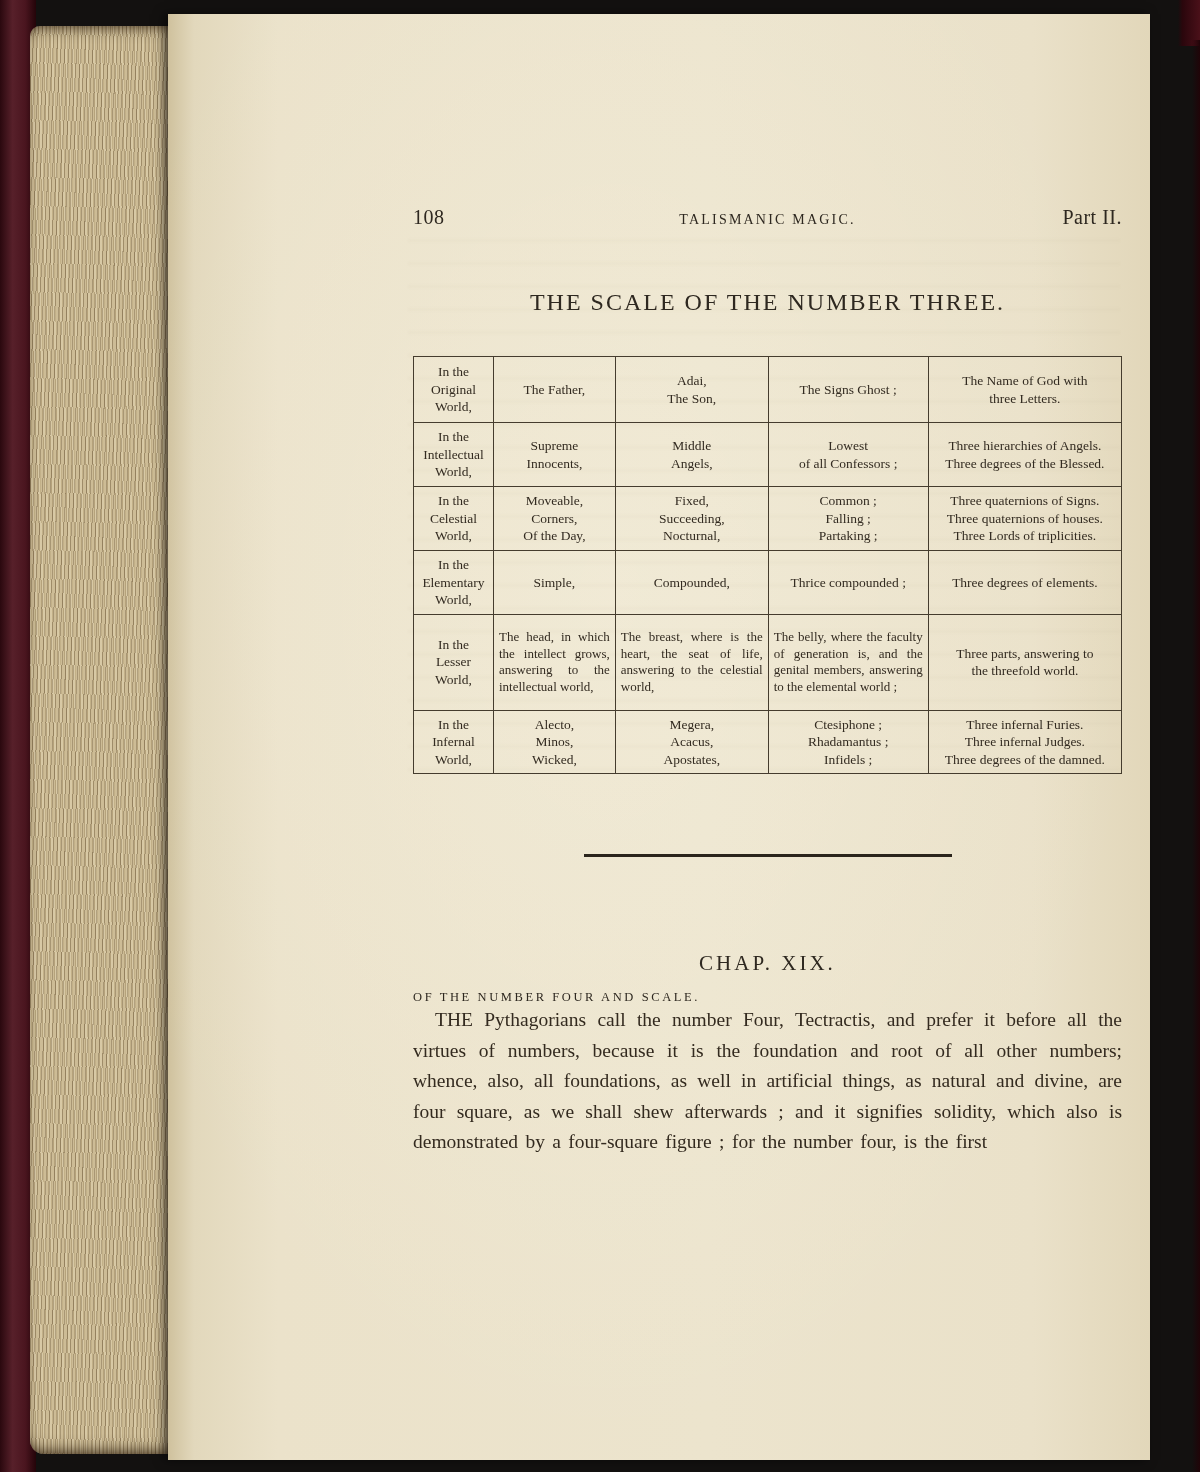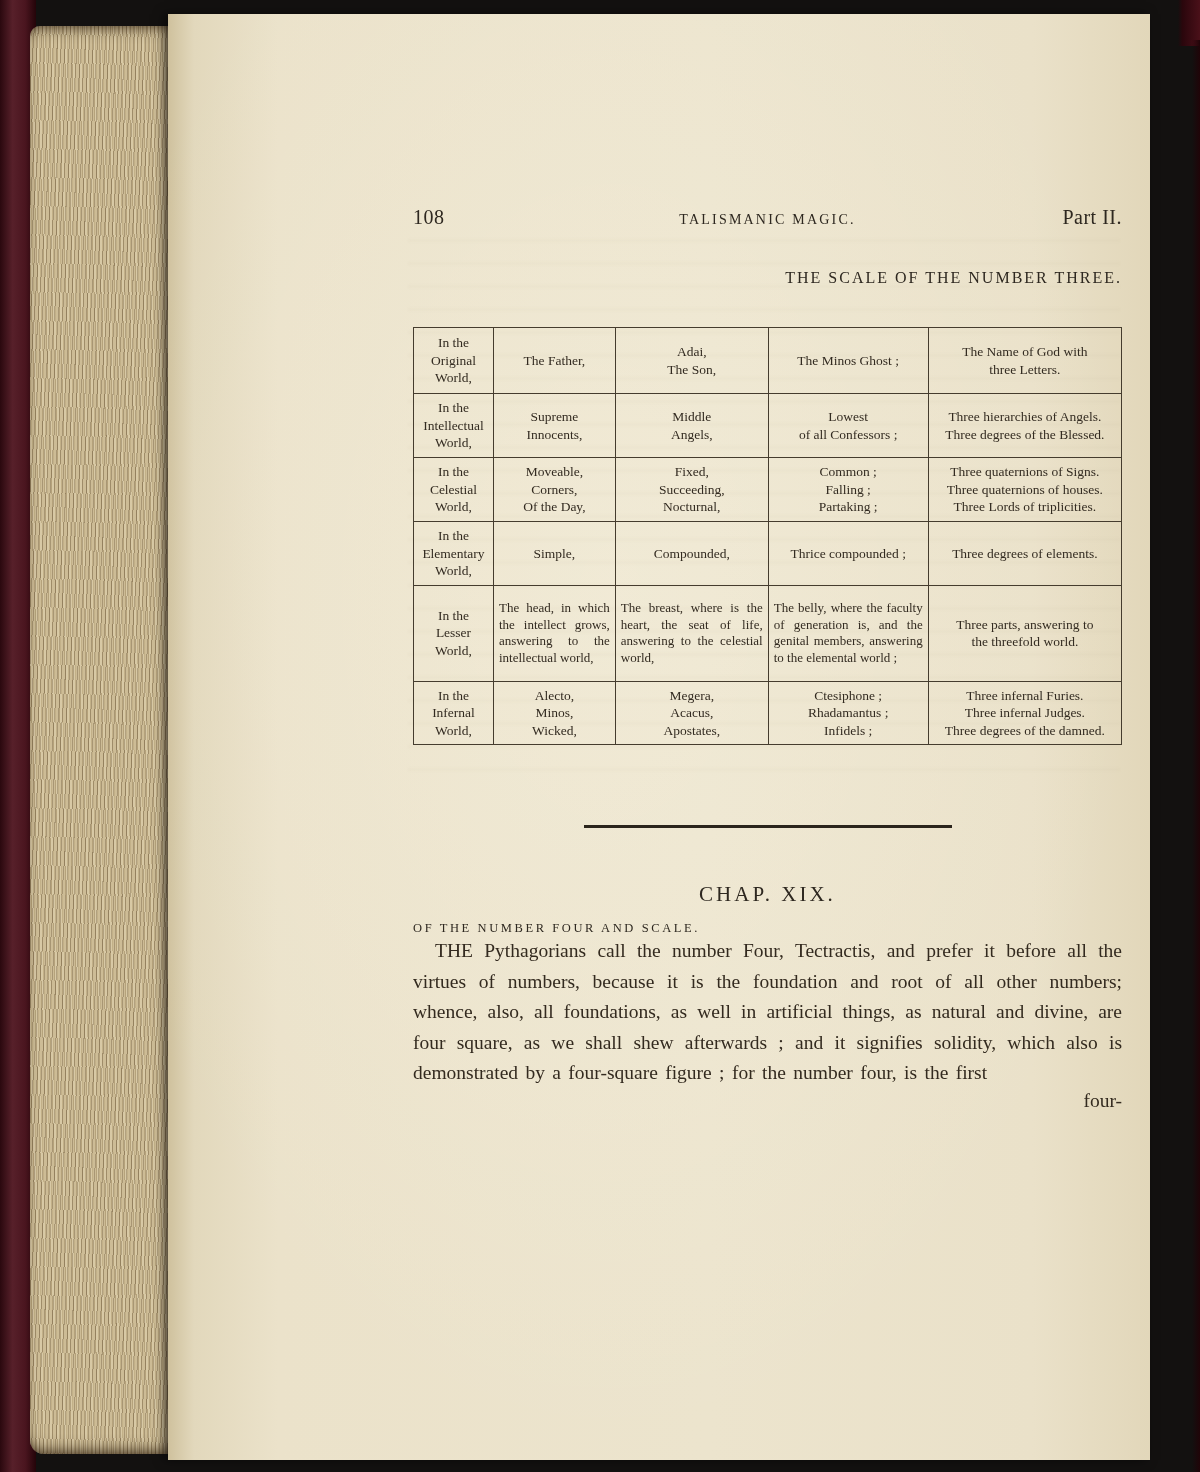--- a/index.html
+++ b/index.html
@@ -56,22 +56,22 @@
     padding-top:176px;
     color:#2e2820;
   }
   .runhead{
     display:grid;grid-template-columns:1fr auto 1fr;align-items:baseline;margin-top:16px;
   }
   .pagenum{font-size:20px;justify-self:start;letter-spacing:.5px;}
   .runtitle{font-size:14px;letter-spacing:2.2px;justify-self:center;}
   .partlabel{font-size:20px;justify-self:end;letter-spacing:.5px;}
   .section-title{
-    text-align:right;font-size:16px;letter-spacing:2px;
-    margin-top:40px;
+    text-align:center;font-size:24px;letter-spacing:2px;
+    margin-top:60px;
   }
   table.scale{
     width:100%;border-collapse:collapse;margin-top:40px;
     font-size:13.5px;line-height:1.3;color:#332b21;
   }
   table.scale td{
     border:1px solid #453c2e;
     text-align:center;vertical-align:middle;
     padding:5px 4px;
     white-space:pre-line;
@@ -85,21 +85,21 @@
   tr.r3{height:62px;} tr.r4{height:96px;} tr.r5{height:62px;}
   table.scale td.just{
     white-space:normal;text-align:justify;font-size:13px;
     padding:3px 5px;line-height:1.28;
   }
   .divider{
     width:368px;height:3px;background:#2b251c;
     margin:80px auto 0 auto;
   }
   .chap-head{
-    text-align:center;font-size:21px;letter-spacing:3px;margin-top:54px;
+    text-align:center;font-size:21px;letter-spacing:3px;margin-top:94px;
   }
   .chap-sub{
     font-size:12.5px;letter-spacing:2.6px;margin-top:14px;
   }
   .chap-para{
     font-size:19.5px;line-height:1.56;
     text-align:justify;text-indent:22px;word-spacing:2.5px;color:#332a1f;
   }
   .catchword{
     text-align:right;font-size:19.5px;margin-top:2px;color:#332a1f;
@@ -134,21 +134,21 @@
           <col class="c4">
         </colgroup>
       <tbody>
         <tr class="r0">
           <td>In the
 Original
 World,</td>
           <td>The Father,</td>
           <td>Adai,
 The Son,</td>
-          <td>The Minos Ghost ;</td>
+          <td>The Signs Ghost ;</td>
           <td>The Name of God with
 three Letters.</td>
         </tr>
         <tr class="r1">
           <td>In the
 Intellectual
 World,</td>
           <td>Supreme
 Innocents,</td>
           <td>Middle
@@ -213,16 +213,15 @@
         </tr>
       </tbody>
     </table>
 
     <div class="divider"></div>
 
     <div class="chap-head">CHAP. XIX.</div>
     <div class="chap-sub">OF THE NUMBER FOUR AND SCALE.</div>
 
     <div class="chap-para">THE Pythagorians call the number Four, Tectractis, and prefer it before all the virtues of numbers, because it is the foundation and root of all other numbers; whence, also, all foundations, as well in artificial things, as natural and divine, are four square, as we shall shew afterwards ; and it signifies solidity, which also is demonstrated by a four-square figure ; for the number four, is the first</div>
-    <div class="catchword">four-</div>
 
   </div>
 </div>
 
 </body></html>

